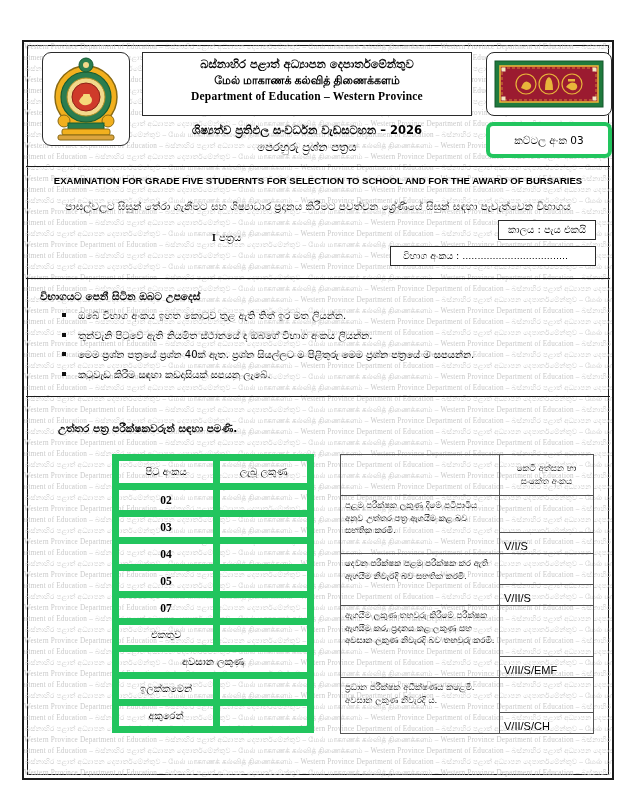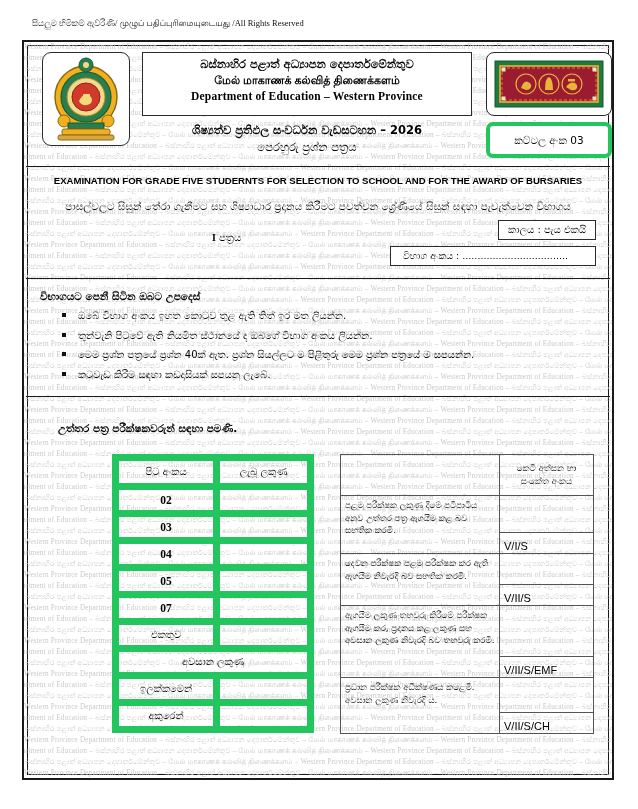--- a/index.html
+++ b/index.html
@@ -423,21 +423,20 @@
       <div class="wm-line" style="margin-left: -70px;">Western Province Department of Education – බස්නාහිර පළාත් අධ්‍යාපන දෙපාර්තමේන්තුව – மேல் மாகாணக் கல்வித் திணைக்களம் – Western Province Department of Education – බස්නාහිර පළාත් අධ්‍යාපන දෙපාර්තමේන්තුව – மேல் மாகாணக் கல்வித் திணைக்களம் – Western Province Department of Education – බස්නාහිර පළාත් අධ්‍යාපන දෙපාර්තමේන්තුව – மேல் மாகாணக் கல்வித் திணைக்களம் – Western Province Department of Education – බස්නාහිර පළාත් අධ්‍යාපන දෙපාර්තමේන්තුව – மேல் மாகாணக் கல்வித் திணைக்களம் – </div>
       <div class="wm-line" style="margin-left: -140px;">Western Province Department of Education – බස්නාහිර පළාත් අධ්‍යාපන දෙපාර්තමේන්තුව – மேல் மாகாணக் கல்வித் திணைக்களம் – Western Province Department of Education – බස්නාහිර පළාත් අධ්‍යාපන දෙපාර්තමේන්තුව – மேல் மாகாணக் கல்வித் திணைக்களம் – Western Province Department of Education – බස්නාහිර පළාත් අධ්‍යාපන දෙපාර්තමේන්තුව – மேல் மாகாணக் கல்வித் திணைக்களம் – Western Province Department of Education – බස්නාහිර පළාත් අධ්‍යාපන දෙපාර්තමේන්තුව – மேல் மாகாணக் கல்வித் திணைக்களம் – </div>
       <div class="wm-line" style="margin-left: 0px;">Western Province Department of Education – බස්නාහිර පළාත් අධ්‍යාපන දෙපාර්තමේන්තුව – மேல் மாகாணக் கல்வித் திணைக்களம் – Western Province Department of Education – බස්නාහිර පළාත් අධ්‍යාපන දෙපාර්තමේන්තුව – மேல் மாகாணக் கல்வித் திணைக்களம் – Western Province Department of Education – බස්නාහිර පළාත් අධ්‍යාපන දෙපාර්තමේන්තුව – மேல் மாகாணக் கல்வித் திணைக்களம் – Western Province Department of Education – බස්නාහිර පළාත් අධ්‍යාපන දෙපාර්තමේන්තුව – மேல் மாகாணக் கல்வித் திணைக்களம் – </div>
       <div class="wm-line" style="margin-left: -70px;">Western Province Department of Education – බස්නාහිර පළාත් අධ්‍යාපන දෙපාර්තමේන්තුව – மேல் மாகாணக் கல்வித் திணைக்களம் – Western Province Department of Education – බස්නාහිර පළාත් අධ්‍යාපන දෙපාර්තමේන්තුව – மேல் மாகாணக் கல்வித் திணைக்களம் – Western Province Department of Education – බස්නාහිර පළාත් අධ්‍යාපන දෙපාර්තමේන්තුව – மேல் மாகாணக் கல்வித் திணைக்களம் – Western Province Department of Education – බස්නාහිර පළාත් අධ්‍යාපන දෙපාර්තමේන්තුව – மேல் மாகாணக் கல்வித் திணைக்களம் – </div>
       <div class="wm-line" style="margin-left: -140px;">Western Province Department of Education – බස්නාහිර පළාත් අධ්‍යාපන දෙපාර්තමේන්තුව – மேல் மாகாணக் கல்வித் திணைக்களம் – Western Province Department of Education – බස්නාහිර පළාත් අධ්‍යාපන දෙපාර්තමේන්තුව – மேல் மாகாணக் கல்வித் திணைக்களம் – Western Province Department of Education – බස්නාහිර පළාත් අධ්‍යාපන දෙපාර්තමේන්තුව – மேல் மாகாணக் கல்வித் திணைக்களம் – Western Province Department of Education – බස්නාහිර පළාත් අධ්‍යාපන දෙපාර්තමේන්තුව – மேல் மாகாணக் கல்வித் திணைக்களம் – </div>
       <div class="wm-line" style="margin-left: 0px;">Western Province Department of Education – බස්නාහිර පළාත් අධ්‍යාපන දෙපාර්තමේන්තුව – மேல் மாகாணக் கல்வித் திணைக்களம் – Western Province Department of Education – බස්නාහිර පළාත් අධ්‍යාපන දෙපාර්තමේන්තුව – மேல் மாகாணக் கல்வித் திணைக்களம் – Western Province Department of Education – බස්නාහිර පළාත් අධ්‍යාපන දෙපාර්තමේන්තුව – மேல் மாகாணக் கல்வித் திணைக்களம் – Western Province Department of Education – බස්නාහිර පළාත් අධ්‍යාපන දෙපාර්තමේන්තුව – மேல் மாகாணக் கல்வித் திணைக்களம் – </div>
     </div>
 
   <div class="content">
 
-    <div class="rights-line">සියලුම හිමිකම් ඇව්රිණි/ முழுப் பதிப்புரிமையுடையது /All Rights Reserved</div>
 
     <div class="header-row">
 
       <div class="emblem-box">
         <svg width="84" height="90" viewBox="0 0 84 90">
           <ellipse cx="42" cy="42" rx="31" ry="31" fill="#f2b01e" stroke="#8a6a13" stroke-width="1.5"></ellipse>
           <ellipse cx="42" cy="42" rx="25" ry="25" fill="#2a7d4f" stroke="#145c33" stroke-width="1.2"></ellipse>
           <ellipse cx="42" cy="42" rx="19" ry="19" fill="#f2d98b" stroke="#b08d23" stroke-width="1"></ellipse>
           <circle cx="42" cy="42" r="14" fill="#cf3a2a" stroke="#8c2318" stroke-width="1"></circle>
           <path d="M35 46 q3-7 8-6 q5 1 5 5 q0 4-5 5 q-6 1-8-4z" fill="#f5d97a"></path>

